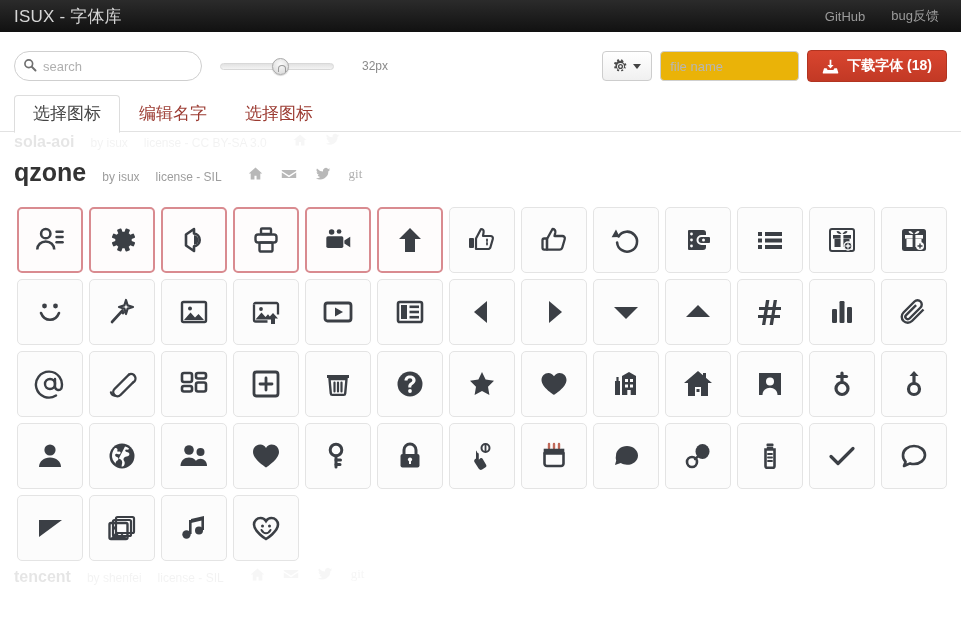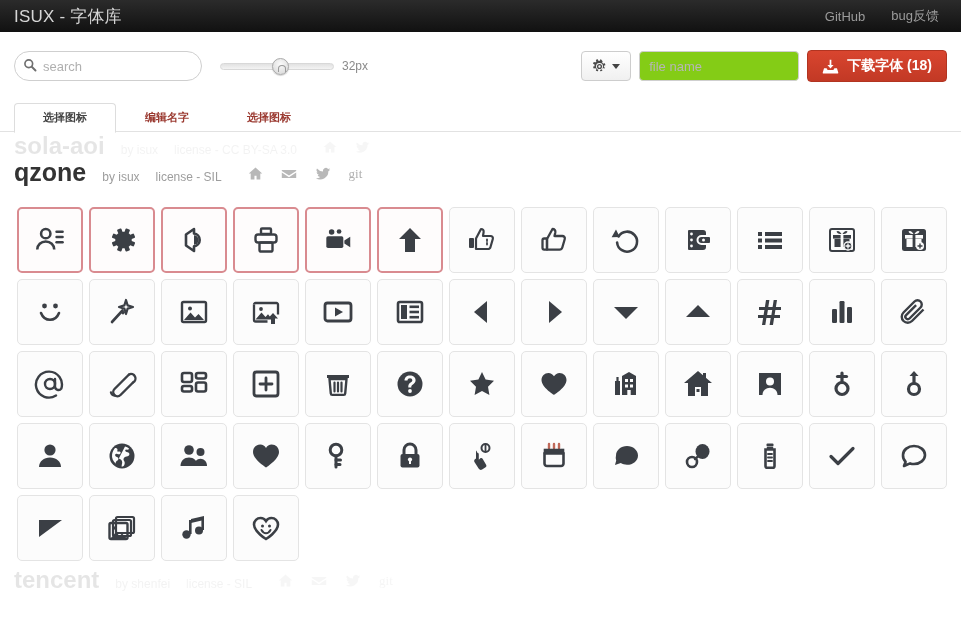--- a/index.html
+++ b/index.html
@@ -76,44 +76,44 @@
     background: radial-gradient(circle at 50% 35%, #fbfbfb, #d4d4d4);
     border: 1px solid #a9a9a9;
     box-shadow: 0 1px 1px rgba(0,0,0,.18);
   }
   .slider-thumb::after {
     content:""; position:absolute; left:5px; top:6px;
     width:6px;height:6px;border-radius:50% 50% 0 0;
     border:1px solid #9a9a9a;border-bottom:none;
   }
   .size-label {
-    margin-left: 8px; font-size: 12px; color: #8a8a8a; white-space: nowrap;
+    margin-left: 28px; font-size: 12px; color: #8a8a8a; white-space: nowrap;
   }
 
   .toolbar-right {
     margin-left: auto; display: flex; align-items: center; gap: 8px;
   }
   .gear-btn {
     height: 30px; min-width: 50px;
     border: 1px solid #cdcdcd; border-radius: 4px;
     background: linear-gradient(to bottom,#ffffff,#f0f0f0);
     display: flex; align-items: center; justify-content: center; gap: 5px;
     cursor: pointer;
     padding: 0 9px;
   }
   .caret {
     width:0;height:0;border-left:4px solid transparent;border-right:4px solid transparent;
     border-top:5px solid #444;
   }
   .filename-input {
-    width: 160px; height: 30px;
+    width: 139px; height: 30px;
     border: 1px solid #cfcfcf; border-radius: 4px;
     padding: 12px 9px; font-size: 13px; color:#555; outline:none;
     font-family: "Liberation Sans", sans-serif;
-    background:#84cc16;
+    background:#eab308;
   }
   .filename-input::placeholder { color:#b6b6b6; }
   .download-btn {
     height: 32px;
     background: linear-gradient(to bottom,#d9452f,#c23925);
     border: 1px solid #b23421;
     border-radius: 4px;
     color: #fff; font-size: 14px; font-weight: bold;
     display: flex; align-items: center; gap: 8px;
     padding: 0 14px; cursor: pointer; white-space: nowrap;
@@ -124,26 +124,25 @@
     display: flex; align-items: flex-end;
     padding: 0 14px;
     height: 32px;
     position: relative;
   }
   .tabs::after {
     content:""; position:absolute; left:0; right:0; bottom:0;
     height:1px; background:#e2e2e2;
   }
   .tab {
-    font-size: 11px; padding: 6px 28px 7px;
+    font-size: 17px; padding: 6px 18px 7px;
     color: #9b3a31; cursor: pointer; white-space: nowrap;
     position: relative; z-index:2;
     border: 1px solid transparent; border-bottom: none;
     border-radius: 4px 4px 0 0;
-    font-weight: bold;
   }
   .tab.active {
     color: #444;
     background: #fff;
     border-color: #dddddd;
     border-bottom: 1px solid #fff;
     margin-bottom: -1px;
   }
 
   
@@ -157,21 +156,21 @@
   }
   .font-meta {
     font-size: 12px; color: #9d9d9d; margin-left: 16px; white-space: nowrap;
   }
   .font-links { display:flex; align-items:center; gap:18px; margin-left: 26px; }
   .flink { color:#b8b8b8; display:flex; align-items:center; }
   .flink.txt { font-size:13px; color:#b0b0b0; font-family:"Liberation Serif",serif; }
 
   .ghost { opacity: .12; }
   .ghost-head { height: 26px; }
-  .ghost-head .font-name { font-size: 24px; }
+  .ghost-head .font-name { font-size: 16px; }
 
   
   .grid {
     display: grid;
     grid-template-columns: repeat(13, 72px);
     gap: 0px 0px;
     padding: 6px 0 0 0;
   }
   .cell {
     width: 72px; height: 72px;

